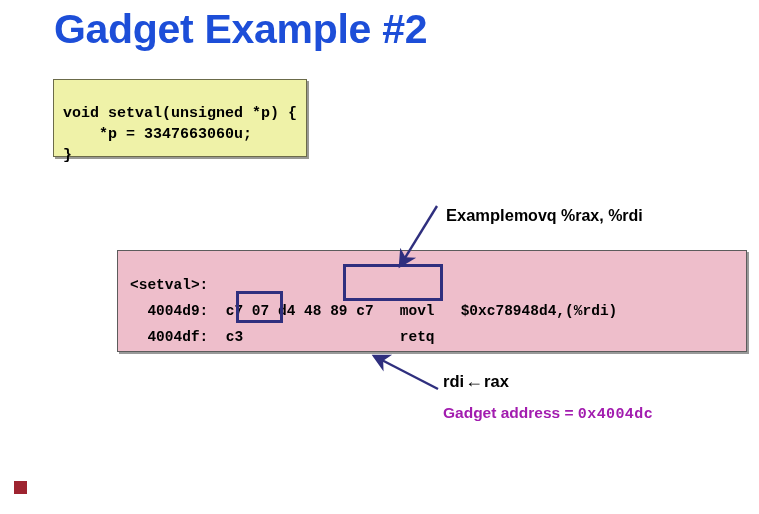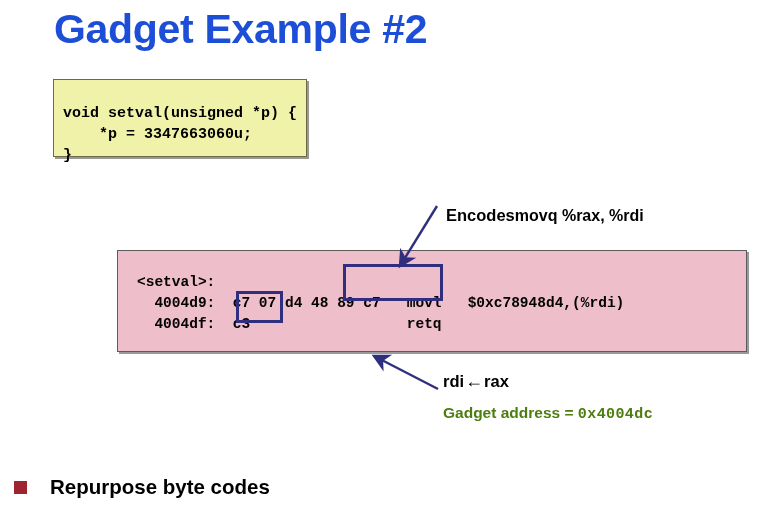--- a/index.html
+++ b/index.html
@@ -66,24 +66,23 @@
     box-sizing: border-box;
     box-shadow: 2px 2px 0 rgba(70,70,70,0.55);
   }
   #disasm-code {
     position: absolute;
     left: 12px;
     top: 6px;
     font-family: "Liberation Mono", "DejaVu Sans Mono", monospace;
     font-size: 14.5px;
     font-weight: bold;
-    line-height: 21px;
-    white-space: pre;
-    color: #000000;
-    margin-left: 7px;
+    line-height: 26px;
+    white-space: pre;
+    color: #000000;
   }
 
   
   .hl-rect {
     position: absolute;
     border: 3px solid #2f2f7e;
     box-sizing: border-box;
     background: transparent;
   }
   #hl-movq-bytes {
@@ -141,21 +140,21 @@
     padding: 0 1px;
   }
 
   #annot-gadget-addr {
     position: absolute;
     left: 443px;
     top: 404px;
     font-size: 15.5px;
     font-weight: bold;
     white-space: pre;
-    color: #4d7c0f;
+    color: #a21caf;
   }
   #annot-gadget-addr .mono {
     font-family: "Liberation Mono", "DejaVu Sans Mono", monospace;
     font-size: 15px;
     font-weight: bold;
     letter-spacing: 0.4px;
   }
 
   
   #bullet-list {
@@ -208,24 +207,23 @@
       <path d="M0,0.6 L7.6,4.5 L0,8.4 L2.2,4.5 Z" fill="#2f2f7e"></path>
     </marker>
     <marker id="arrowhead-up" markerWidth="9" markerHeight="9" refX="6.5" refY="4.5" orient="auto">
       <path d="M0,0.6 L7.6,4.5 L0,8.4 L2.2,4.5 Z" fill="#2f2f7e"></path>
     </marker>
   </defs>
   <line x1="437" y1="206" x2="400" y2="266" stroke="#2f2f7e" stroke-width="2.4" marker-end="url(#arrowhead-down)"></line>
   <line x1="438" y1="389" x2="374" y2="356" stroke="#2f2f7e" stroke-width="2.4" marker-end="url(#arrowhead-up)"></line>
 </svg>
 
-<div id="annot-encodes"><span>Encodes</span><span class="mono">movq %rax, %rdi</span></div>
+<div id="annot-encodes"><span>Example</span><span class="mono">movq %rax, %rdi</span></div>
 
 <div id="annot-rdi-rax"><span>rdi</span><span class="arrow-glyph">←</span><span>rax</span></div>
 
 <div id="annot-gadget-addr"><span>Gadget address = </span><span class="mono">0x4004dc</span></div>
 
 <div id="bullet-list">
   <div class="bullet-row">
     <span class="bullet-marker" style="background: rgb(158, 36, 48);"></span>
-    <span class="bullet-text">Repurpose byte codes</span>
   </div>
 </div>
 
 </body></html>

